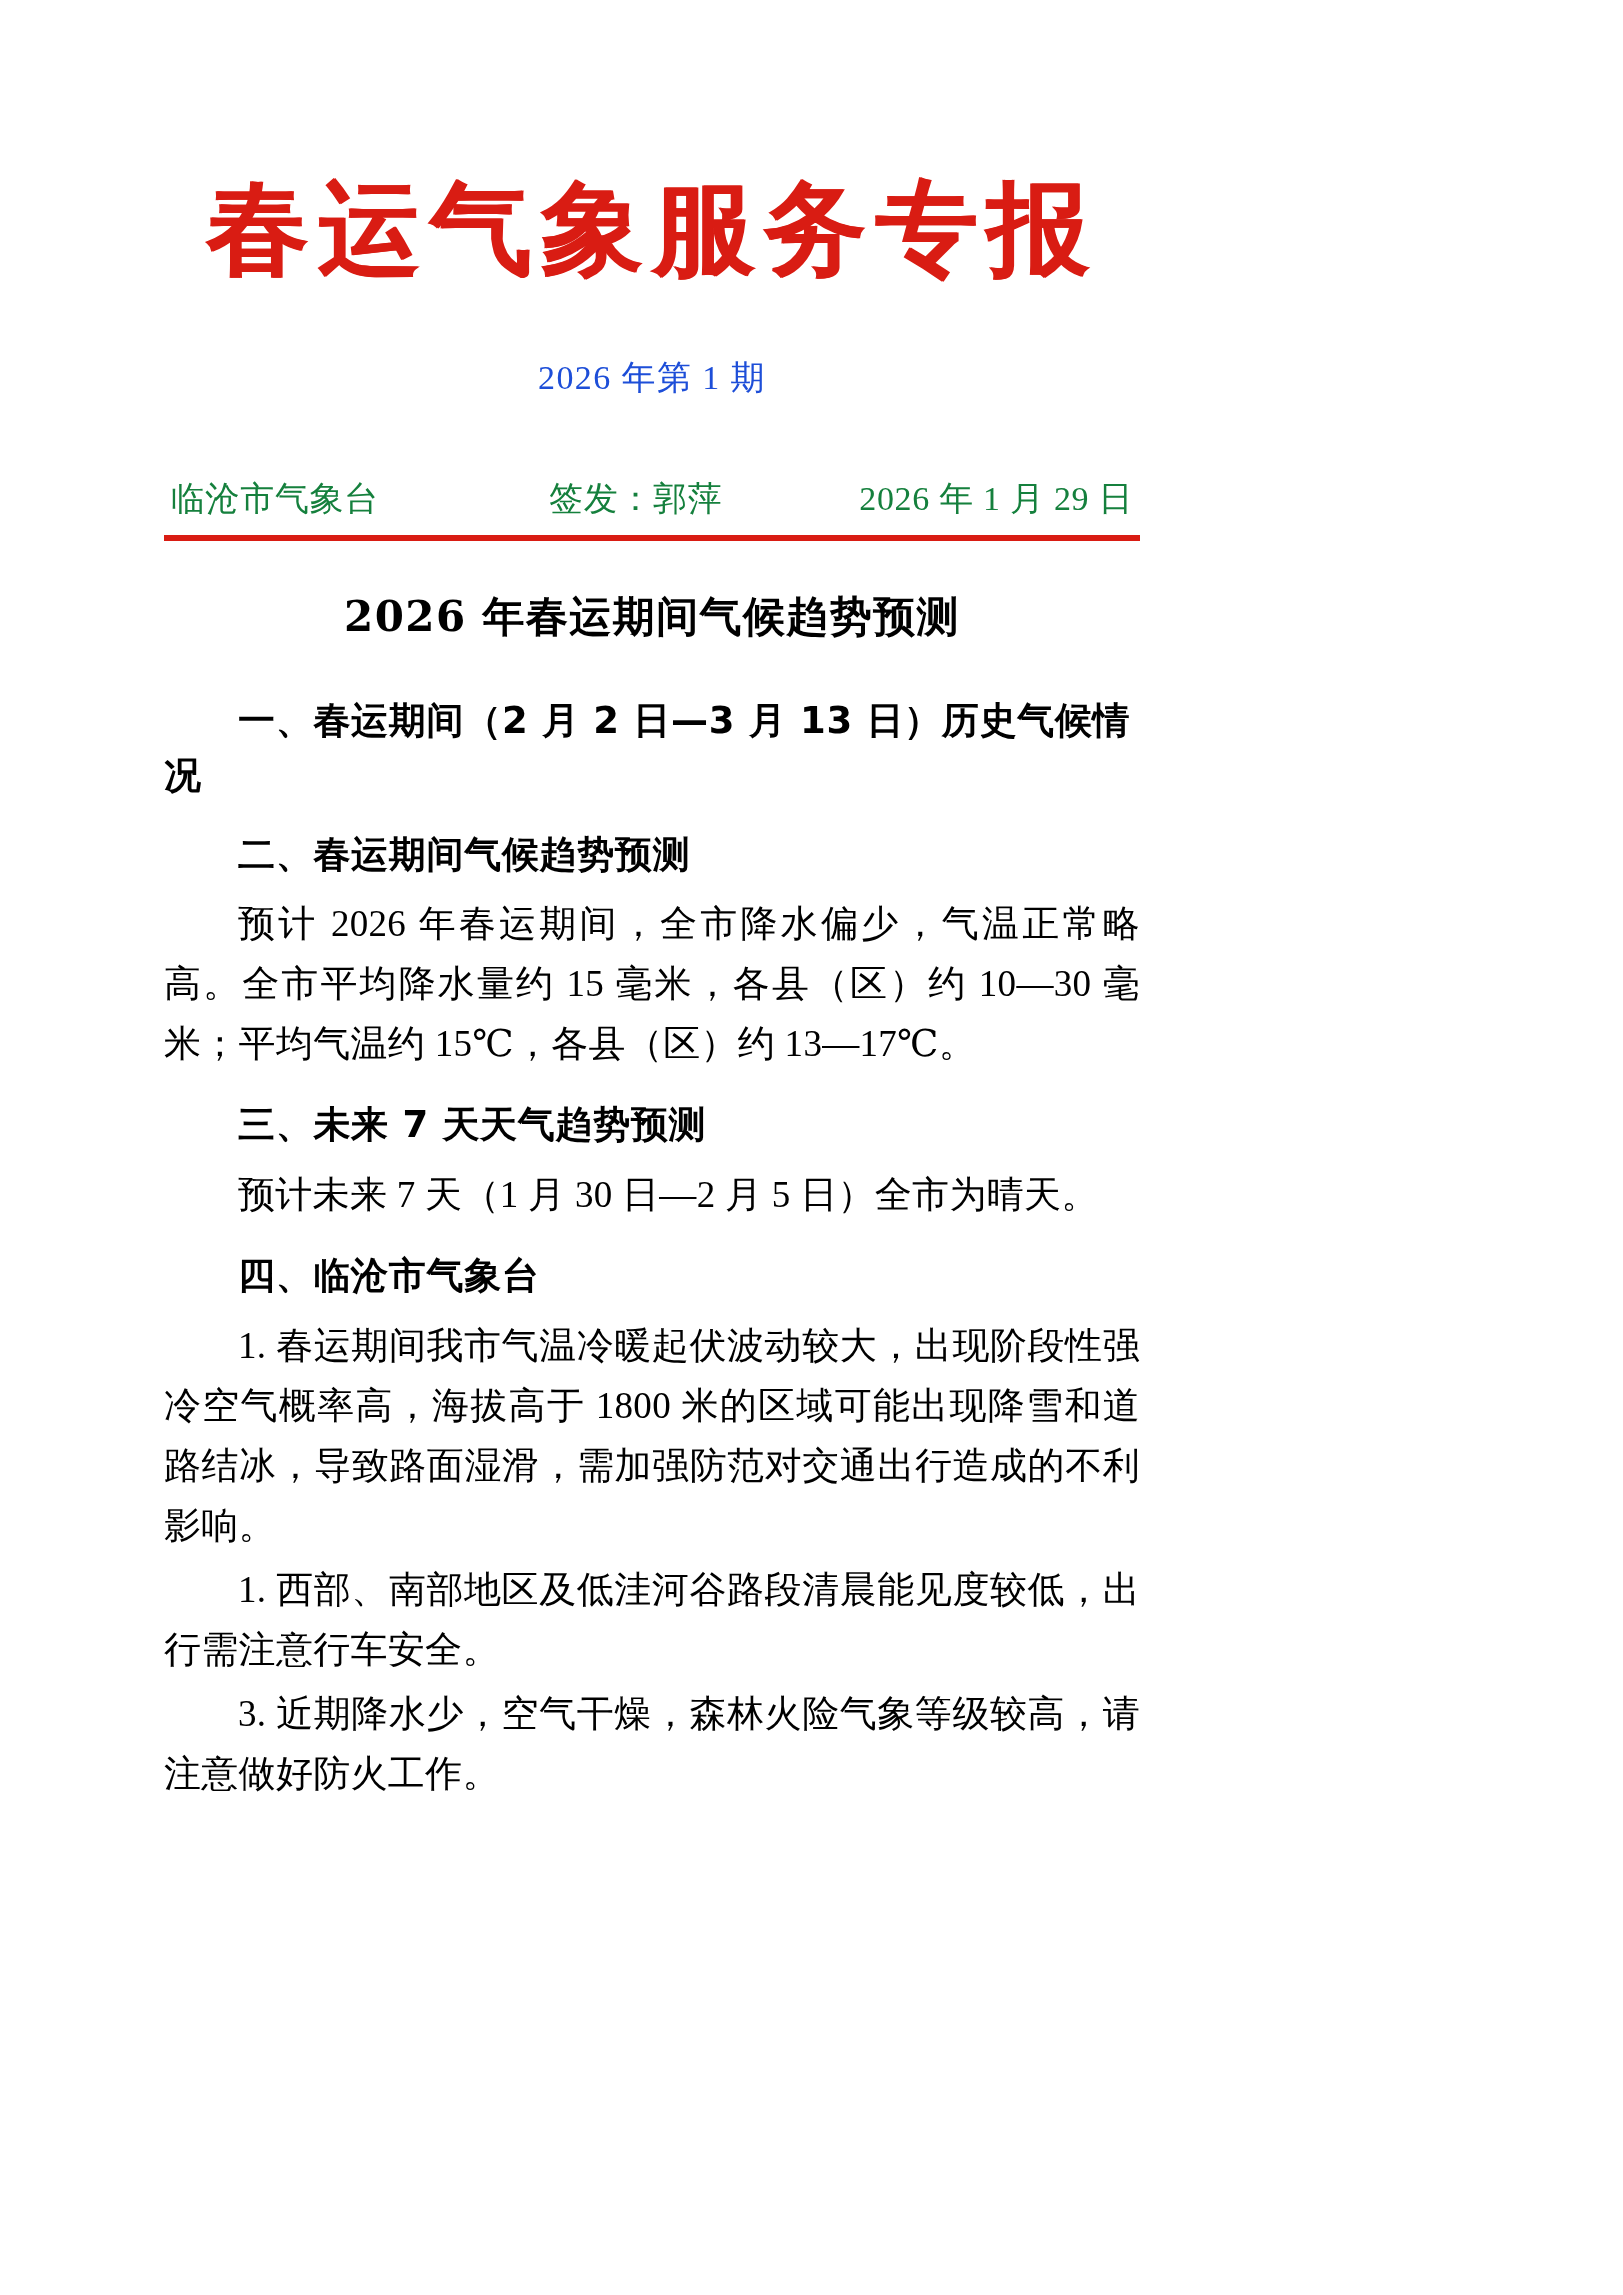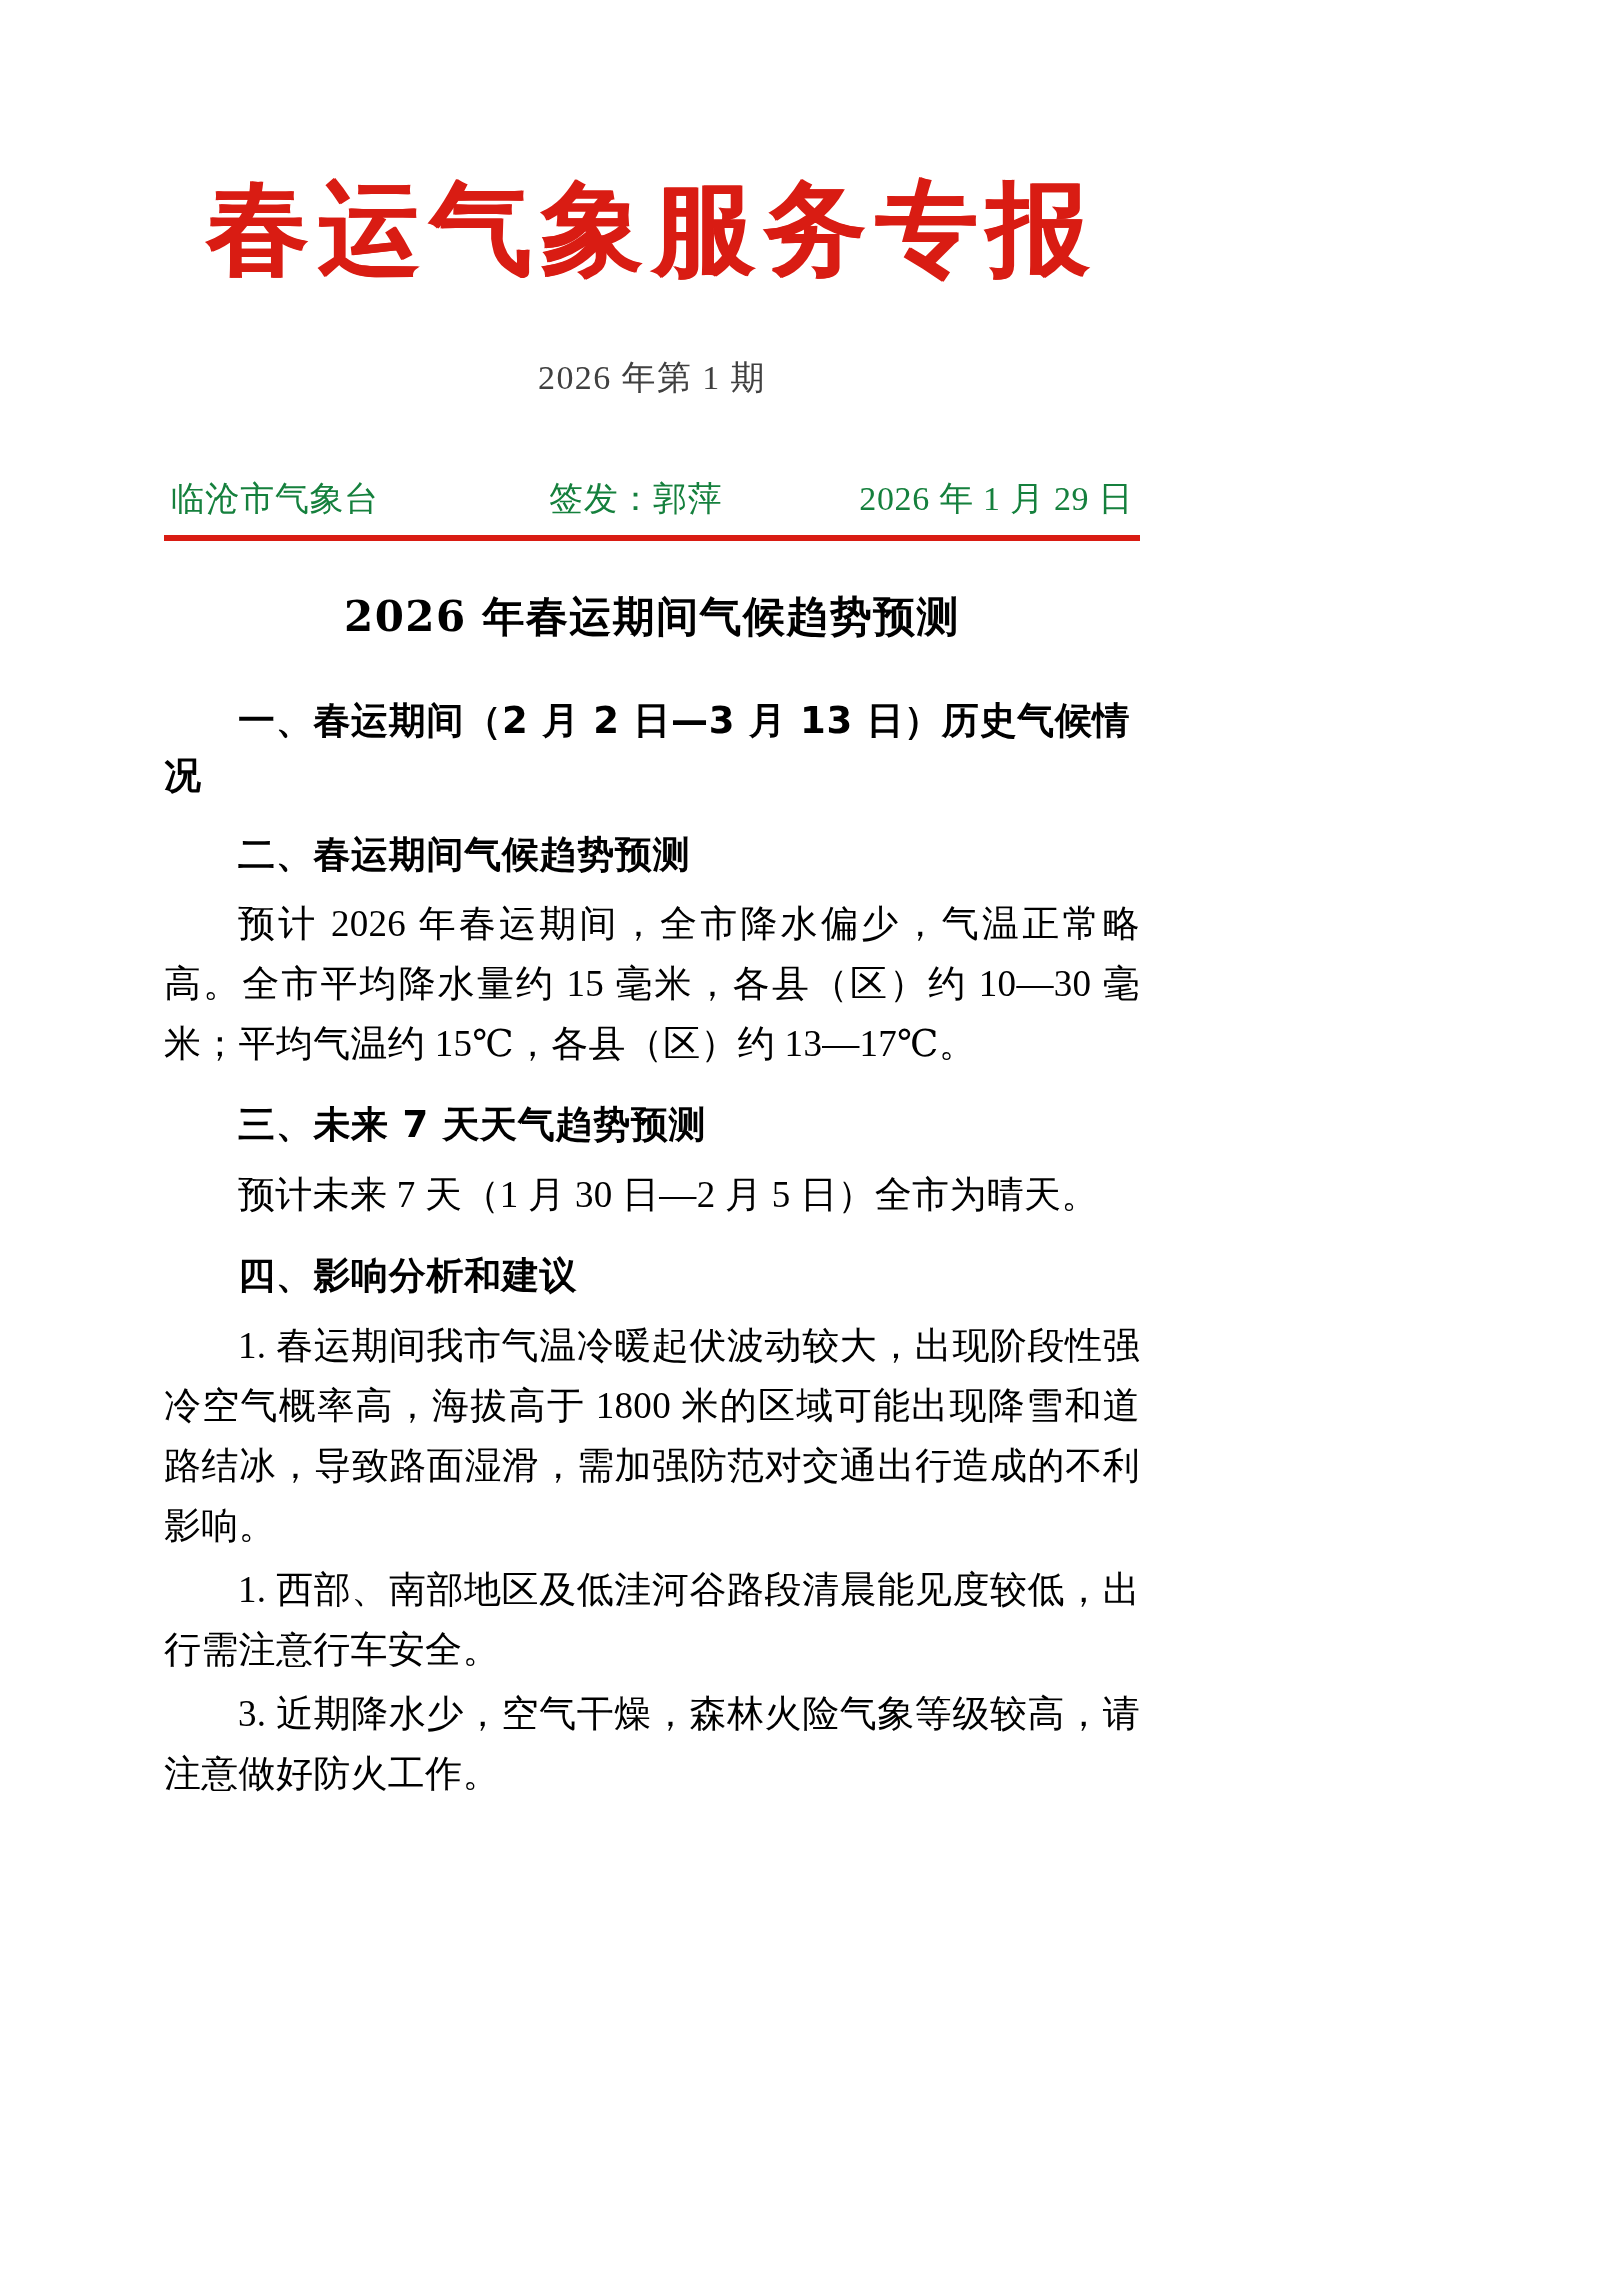--- a/index.html
+++ b/index.html
@@ -29,21 +29,21 @@
     letter-spacing: 9.5px;
     line-height: 1.15;
     margin: 0 0 68px 0;
     text-shadow: 1.4px 0 0 #d91c13;
   }
   .issue-line {
     text-align: center;
     font-size: 34px;
     letter-spacing: 1.4px;
     margin: 0 0 75px 0;
-    color: #404040;
+    color: #1d4ed8;
   }
   .meta-row {
     display: flex;
     align-items: flex-end;
     font-size: 34px;
     letter-spacing: 0.7px;
     color: #15803d;
     padding: 0 6.8px 12.3px 6.8px;
   }
   .meta-left { flex: 0 0 auto; }
@@ -103,19 +103,19 @@
   <div class="doc-title">2026 年春运期间气候趋势预测</div>
 
   <div class="section-head">一、春运期间（2 月 2 日—3 月 13 日）历史气候情况</div>
 
   <div class="section-head">二、春运期间气候趋势预测</div>
   <div class="para">预计 2026 年春运期间，全市降水偏少，气温正常略高。全市平均降水量约 15 毫米，各县（区）约 10—30 毫米；平均气温约 15℃，各县（区）约 13—17℃。</div>
 
   <div class="section-head">三、未来 7 天天气趋势预测</div>
   <div class="para">预计未来 7 天（1 月 30 日—2 月 5 日）全市为晴天。</div>
 
-  <div class="section-head">四、影响分析和建议</div>
+  <div class="section-head">四、临沧市气象台</div>
   <div class="para para-tight">1. 春运期间我市气温冷暖起伏波动较大，出现阶段性强冷空气概率高，海拔高于 1800 米的区域可能出现降雪和道路结冰，导致路面湿滑，需加强防范对交通出行造成的不利影响。</div>
   <div class="para para-tight">1. 西部、南部地区及低洼河谷路段清晨能见度较低，出行需注意行车安全。</div>
   <div class="para para-tight">3. 近期降水少，空气干燥，森林火险气象等级较高，请注意做好防火工作。</div>
 
 </div>
 
 
 </body></html>

